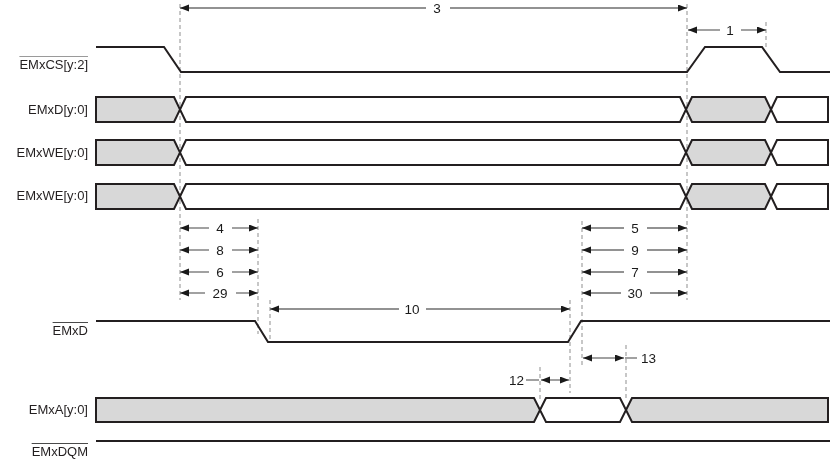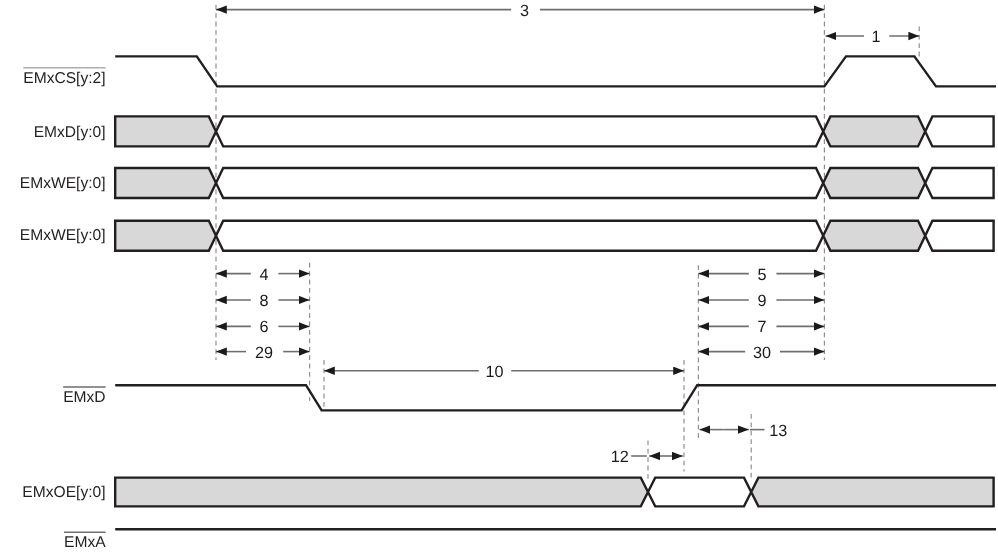--- a/index.html
+++ b/index.html
@@ -143,16 +143,16 @@
       <line class="dim" x1="625" y1="358" x2="637" y2="358"></line>
       <text class="dimtxt" x="641" y="363" text-anchor="start">13</text>
     </g>
   </svg>
 
   <div class="sig-label" style="top:57px"><span class="ovl ovl-light">EMxCS[y:2]</span></div>
   <div class="sig-label" style="top:102px"><span>EMxD[y:0]</span></div>
   <div class="sig-label" style="top:145px"><span>EMxWE[y:0]</span></div>
   <div class="sig-label" style="top:188px"><span>EMxWE[y:0]</span></div>
   <div class="sig-label" style="top:323px"><span class="ovl">EMxD</span></div>
-  <div class="sig-label" style="top:402px"><span>EMxOE[y:0]</span></div>
-  <div class="sig-label" style="top:444px"><span class="ovl">EMxA</span></div>
+  <div class="sig-label" style="top:402px"><span>EMxA[y:0]</span></div>
+  <div class="sig-label" style="top:444px"><span class="ovl">EMxDQM</span></div>
 
 </div>
 
 </body></html>

